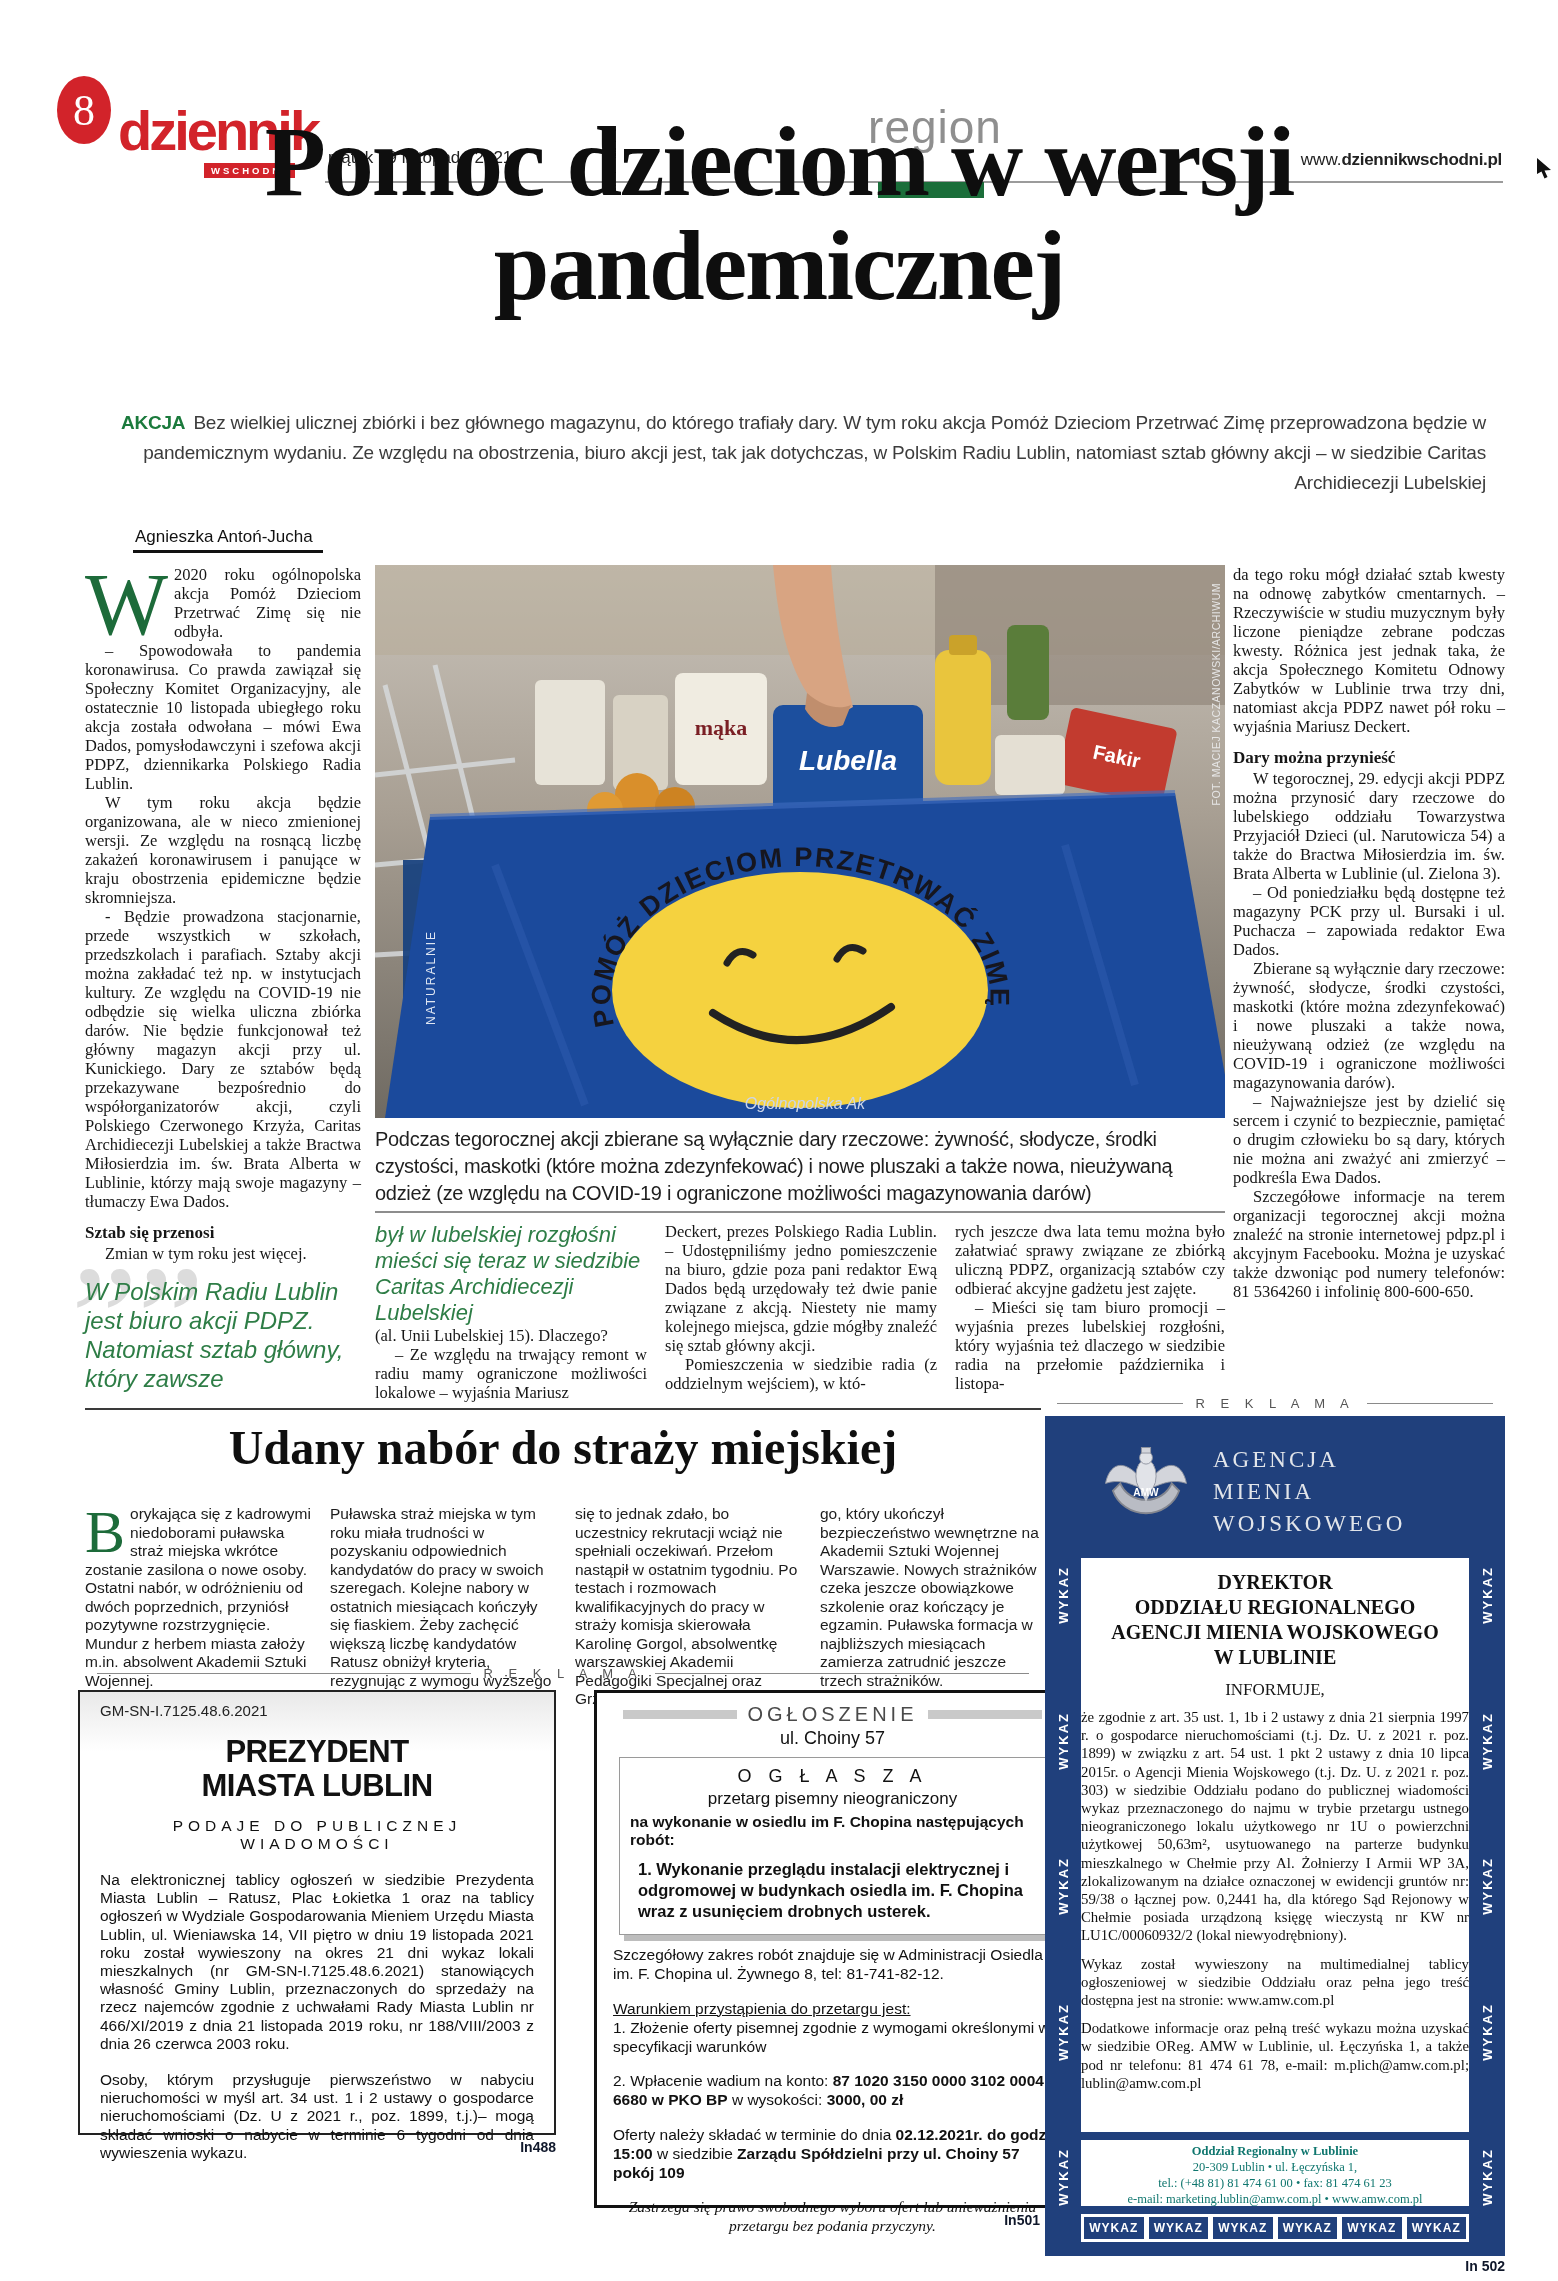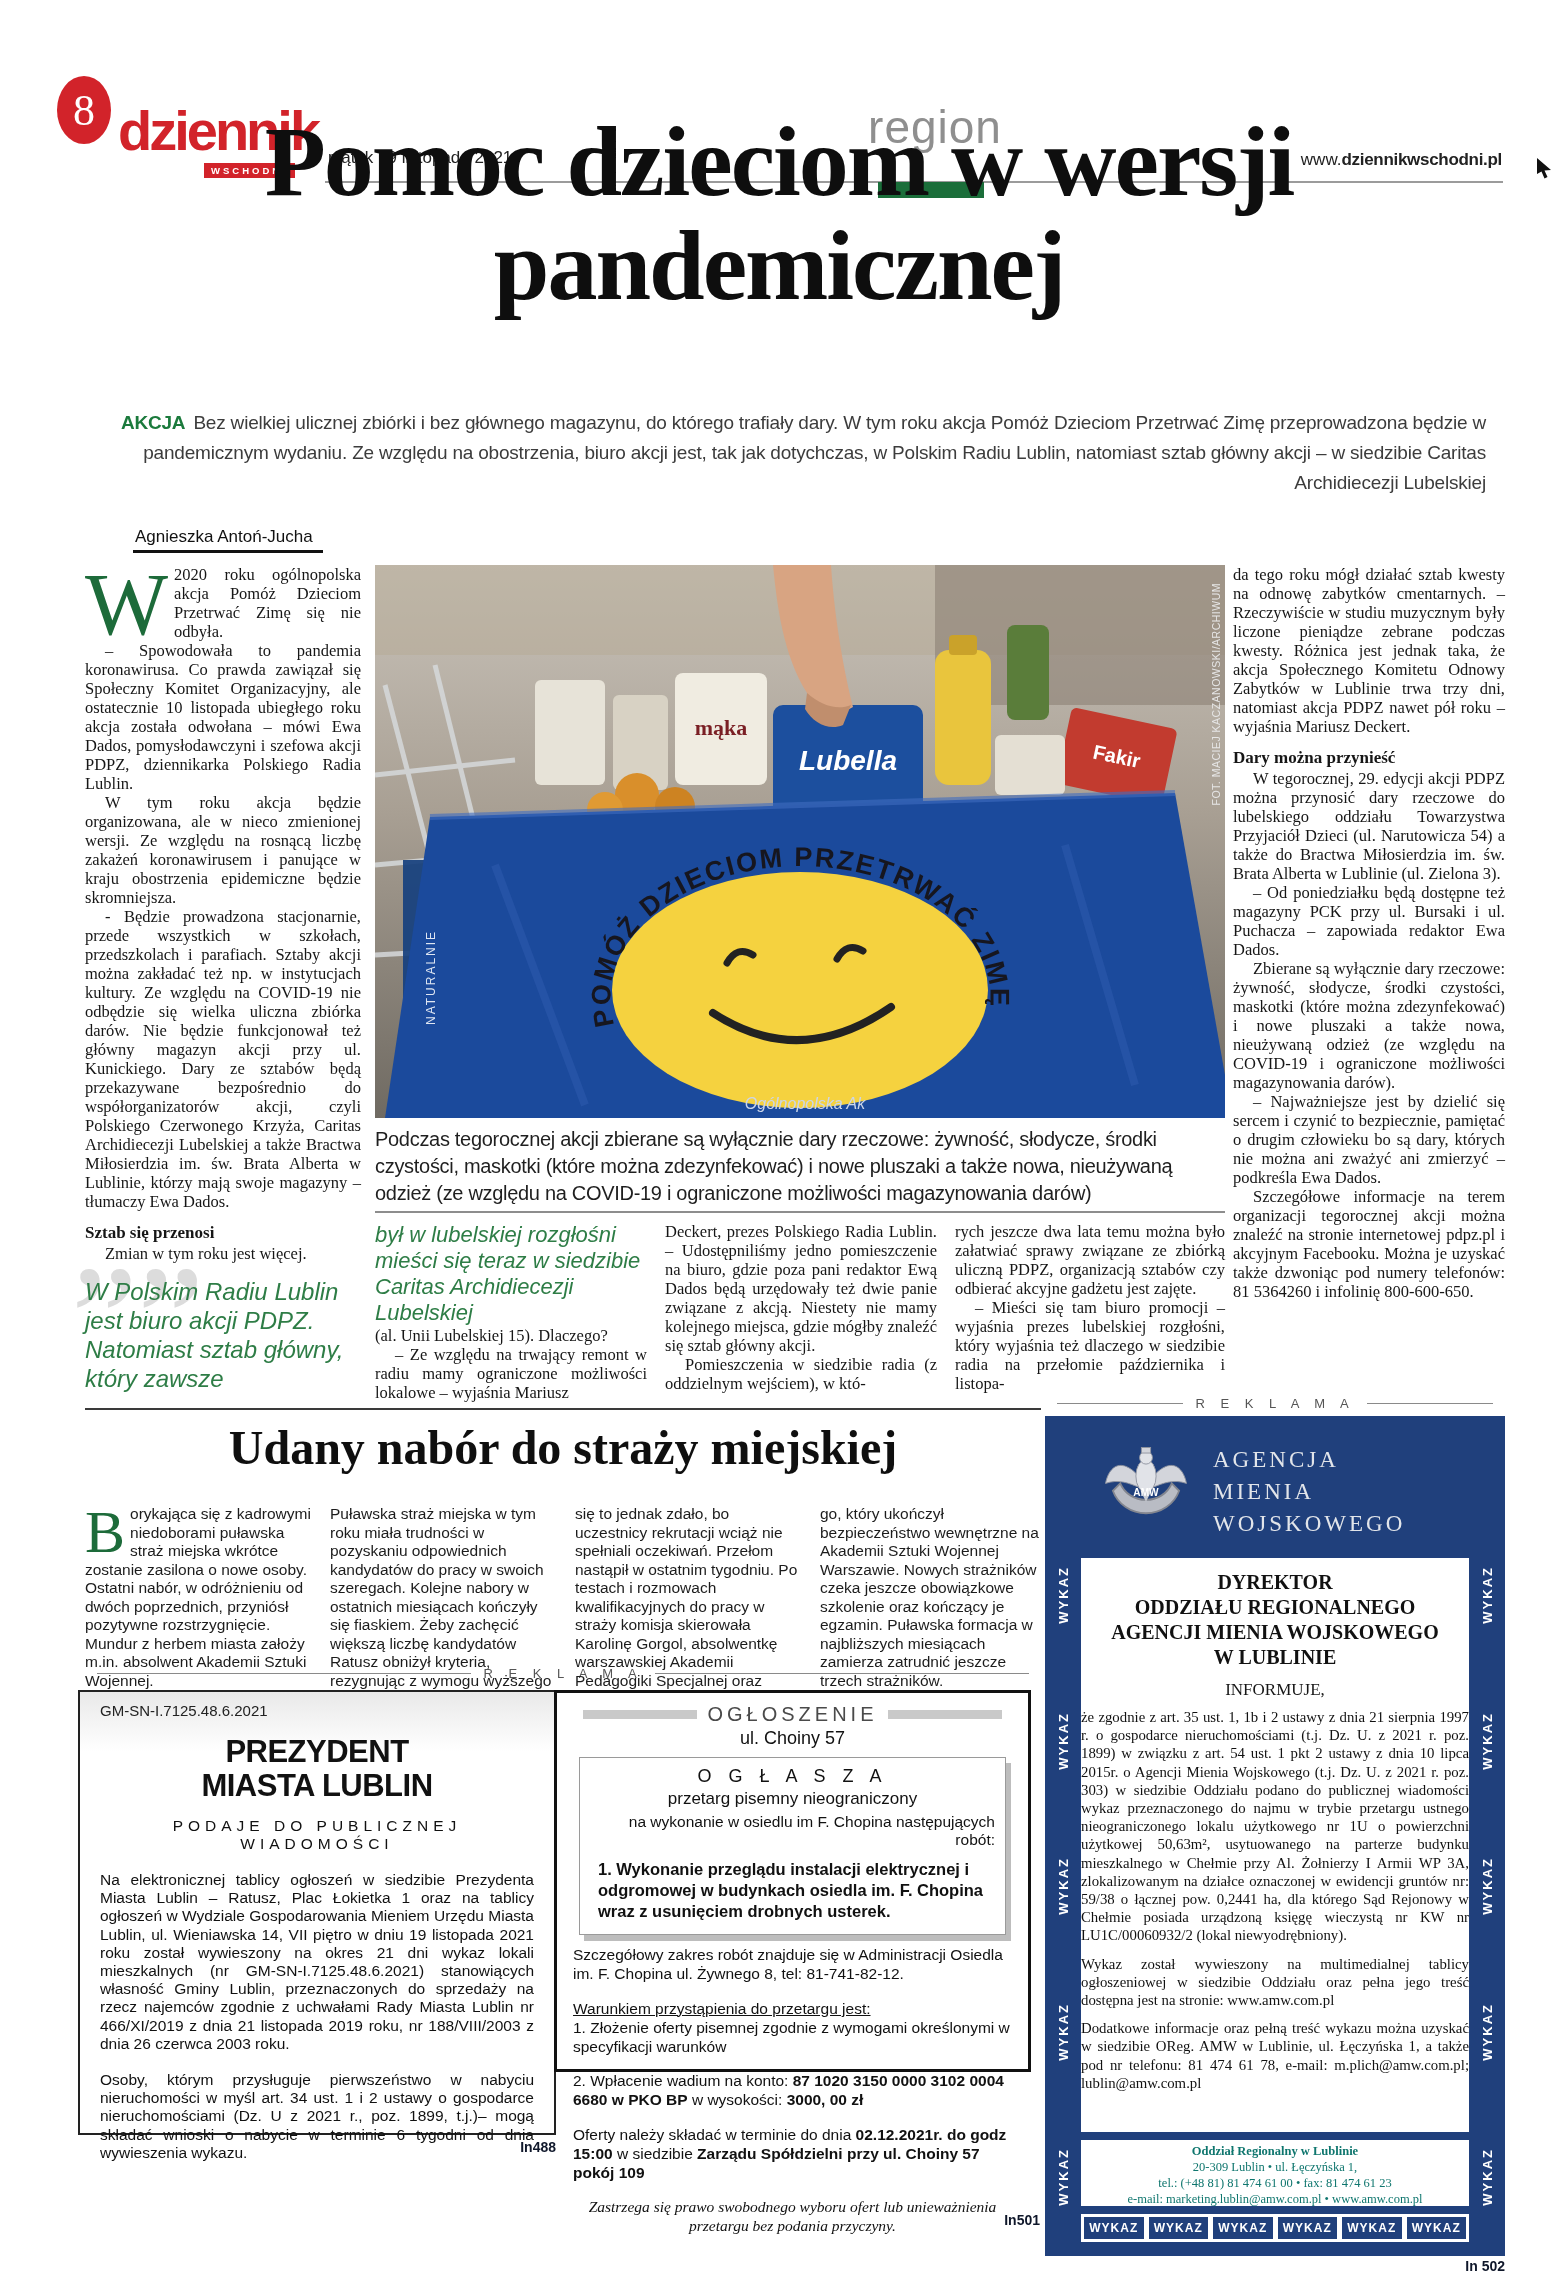--- a/index.html
+++ b/index.html
@@ -77,30 +77,30 @@
   .adpres .ref{font-size:15px;color:#222;}
   .adpres .t1{margin:16px 0 0 0;text-align:center;font-size:31px;font-weight:bold;line-height:34px;
               letter-spacing:-0.5px;color:#111;}
   .adpres .sub{margin:14px 0 0 0;text-align:center;font-size:15.5px;letter-spacing:5px;color:#111;}
   .adpres .body{margin:18px 0 0 0;font-size:15.5px;line-height:18.2px;text-align:justify;color:#111;}
   .adtag{font-family:"Liberation Sans",sans-serif;font-size:14px;font-weight:bold;color:#0f172a;text-align:right;}
   .tag488{left:78px;top:2139px;width:478px;}
   .tag501{left:563px;top:2212px;width:477px;}
   .tag502{left:1045px;top:2258px;width:460px;}
   
-  .adcz{left:554px;top:1690px;width:477px;height:382px;border:3px solid #111;box-sizing:border-box;
+  .adcz{left:594px;top:1690px;width:477px;height:518px;border:3px solid #111;box-sizing:border-box;
         background:#fff;padding:10px 16px;font-family:"Liberation Sans",sans-serif;color:#111;}
   .czhead{display:flex;align-items:center;font-size:20px;letter-spacing:4px;color:#4a4a4a;}
   .czhead::before,.czhead::after{content:"";flex:1;height:9px;background:#c9c9c9;margin:0 10px;}
   .czt{ text-align:center;font-weight:bold;font-size:19px;margin-top:4px;}
   .cza{ text-align:center;font-size:18px;margin-top:2px;}
   .czbox{margin:8px 6px;border:1px solid #9a9a9a;box-shadow:5px 6px 0 #bdbdbd;padding:8px 10px;}
   .czbox .og{text-align:center;font-size:18px;letter-spacing:6px;}
   .czbox .s1{text-align:center;font-size:17px;margin-top:2px;}
-  .czbox .s2{text-align:right;font-size:15.5px;font-weight:normal;margin-top:4px;}
+  .czbox .s2{text-align:left;font-size:15.5px;font-weight:bold;margin-top:4px;}
   .czbox .item{font-size:16.5px;font-weight:bold;margin:10px 0 4px 8px;line-height:21px;}
   .czp{font-size:15.5px;line-height:19px;margin-top:10px;}
   .czu{text-decoration:underline;}
   .cznote{font-family:"Liberation Serif",serif;font-style:italic;text-align:center;font-size:15.5px;
           line-height:19px;margin-top:12px;}
   
   .adamw{left:1045px;top:1416px;width:460px;height:840px;background:#20407c;box-sizing:border-box;}
   .amwlogo{position:absolute;left:55px;top:20px;width:92px;height:104px;}
   .amwname{position:absolute;left:168px;top:28px;font-family:"Liberation Serif",serif;font-size:23px;
            letter-spacing:3px;color:#e2e5ea;line-height:32px;}

